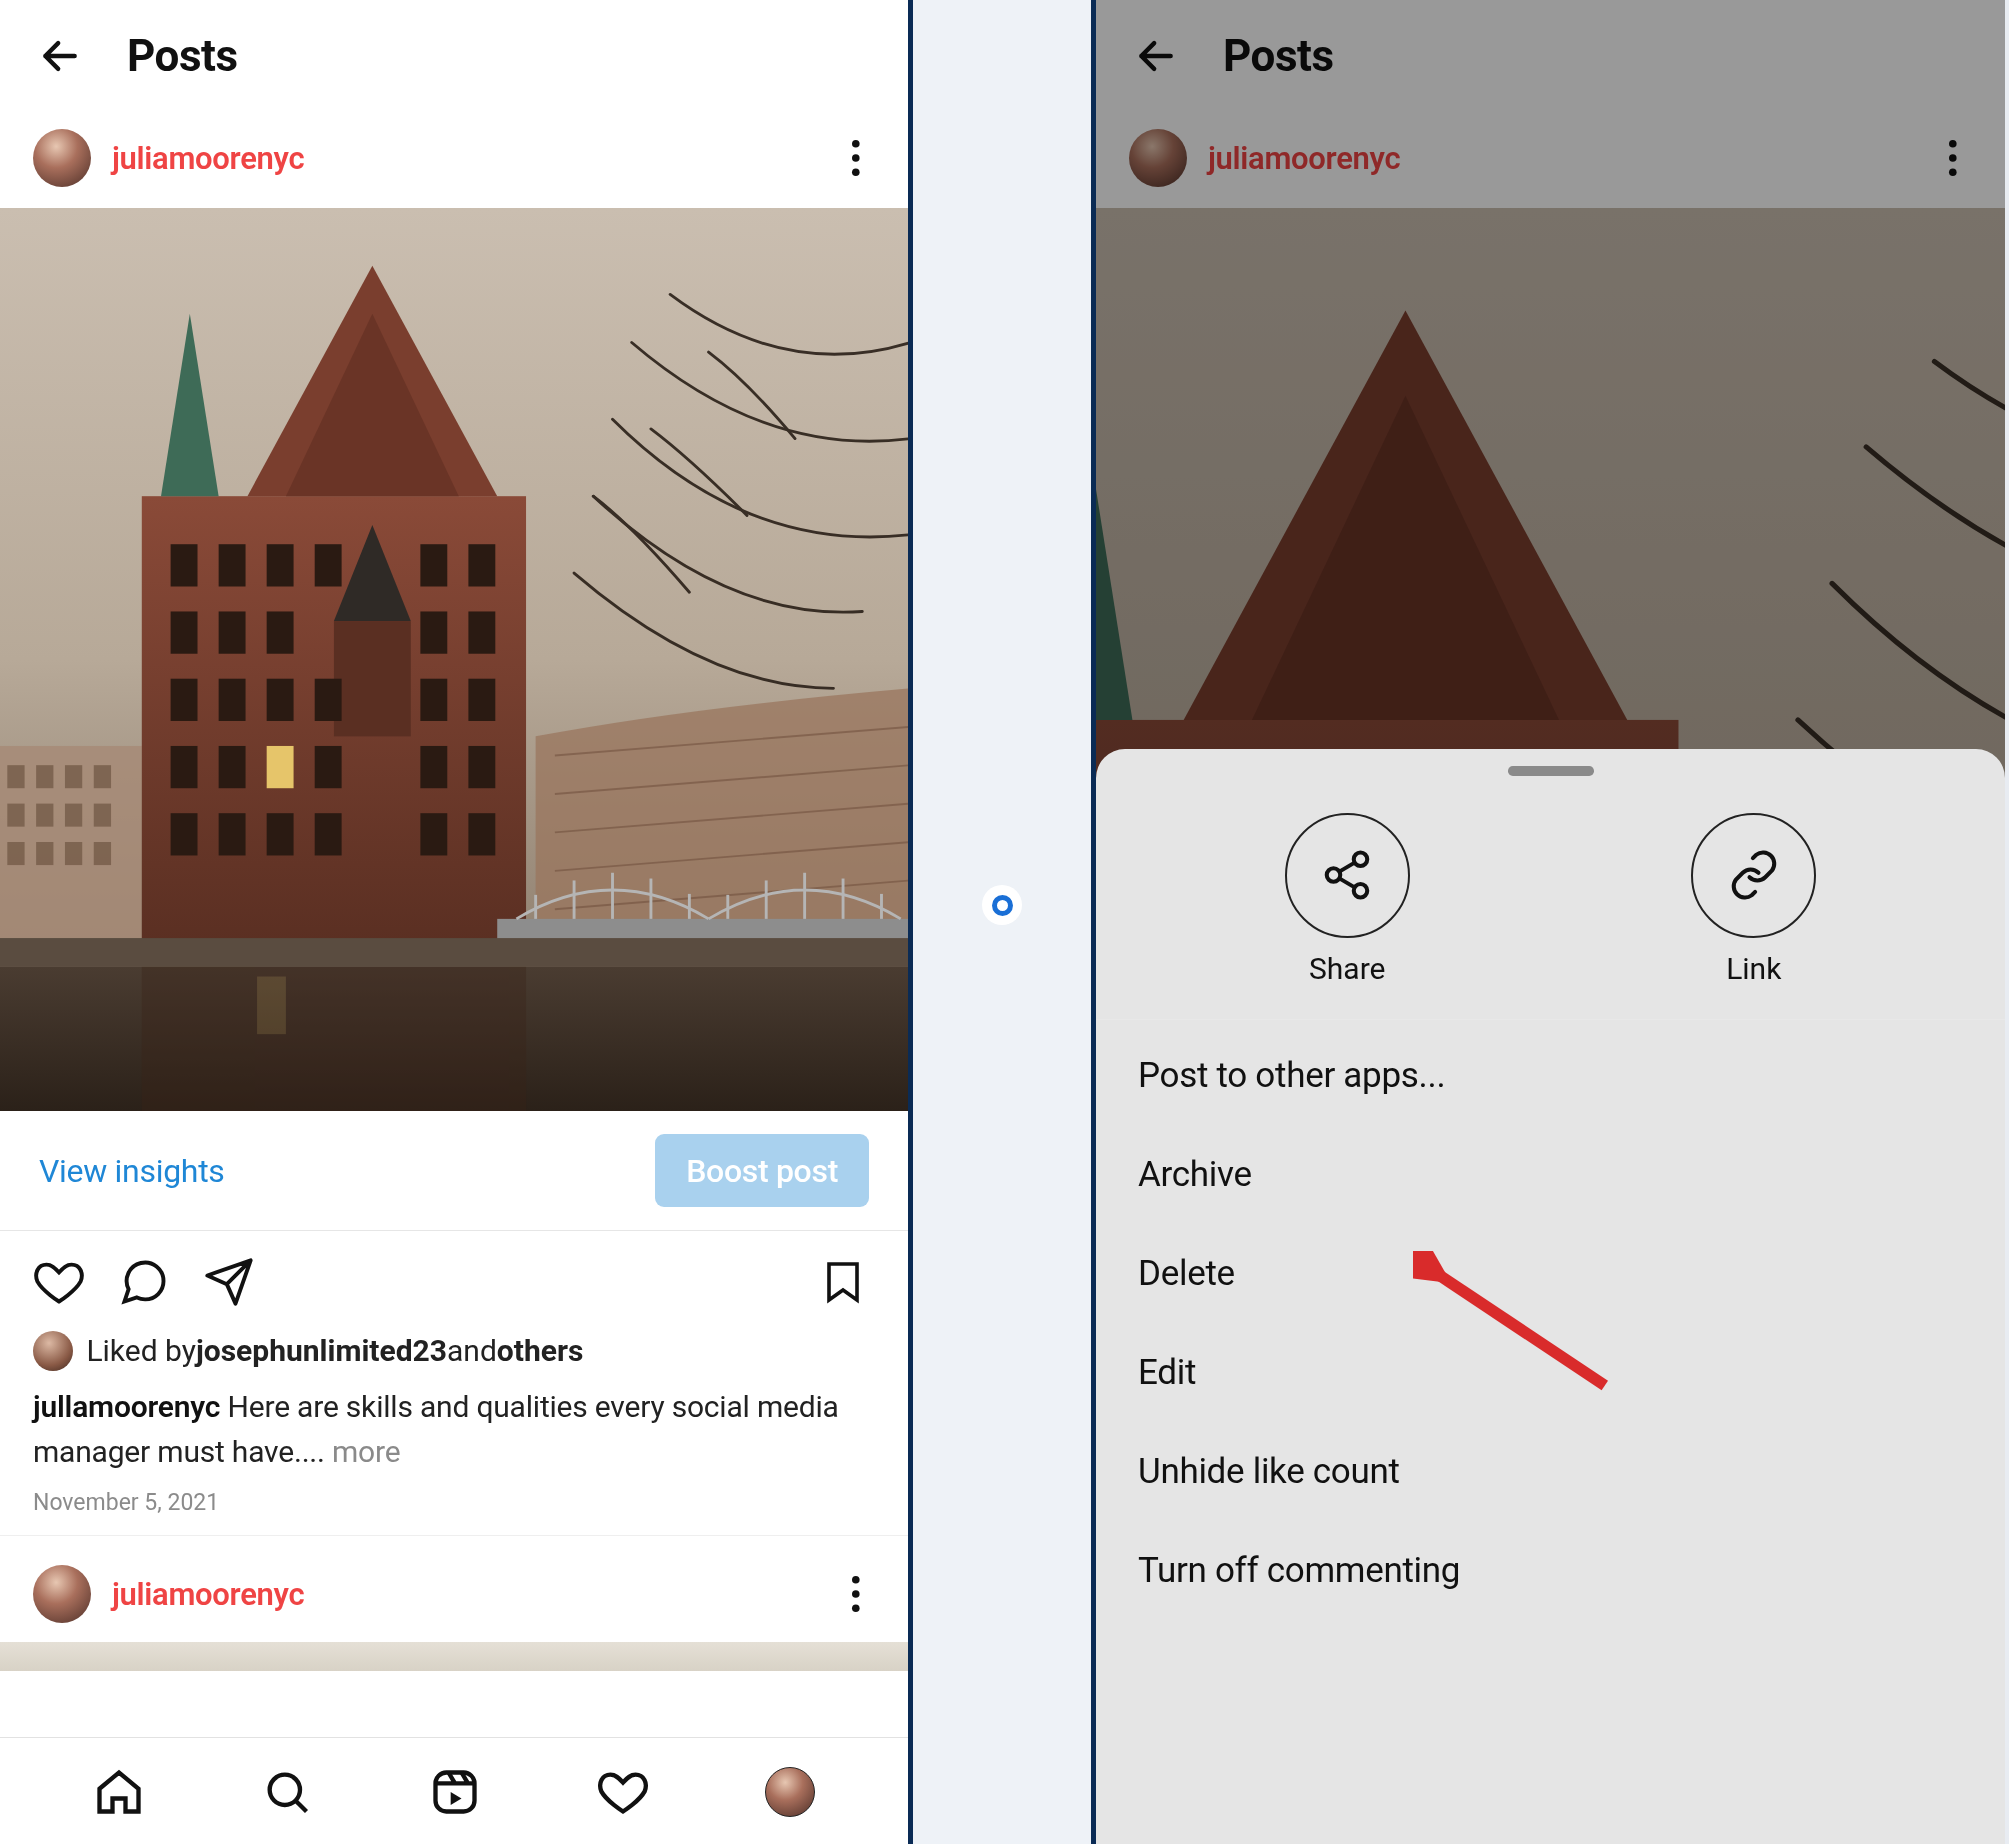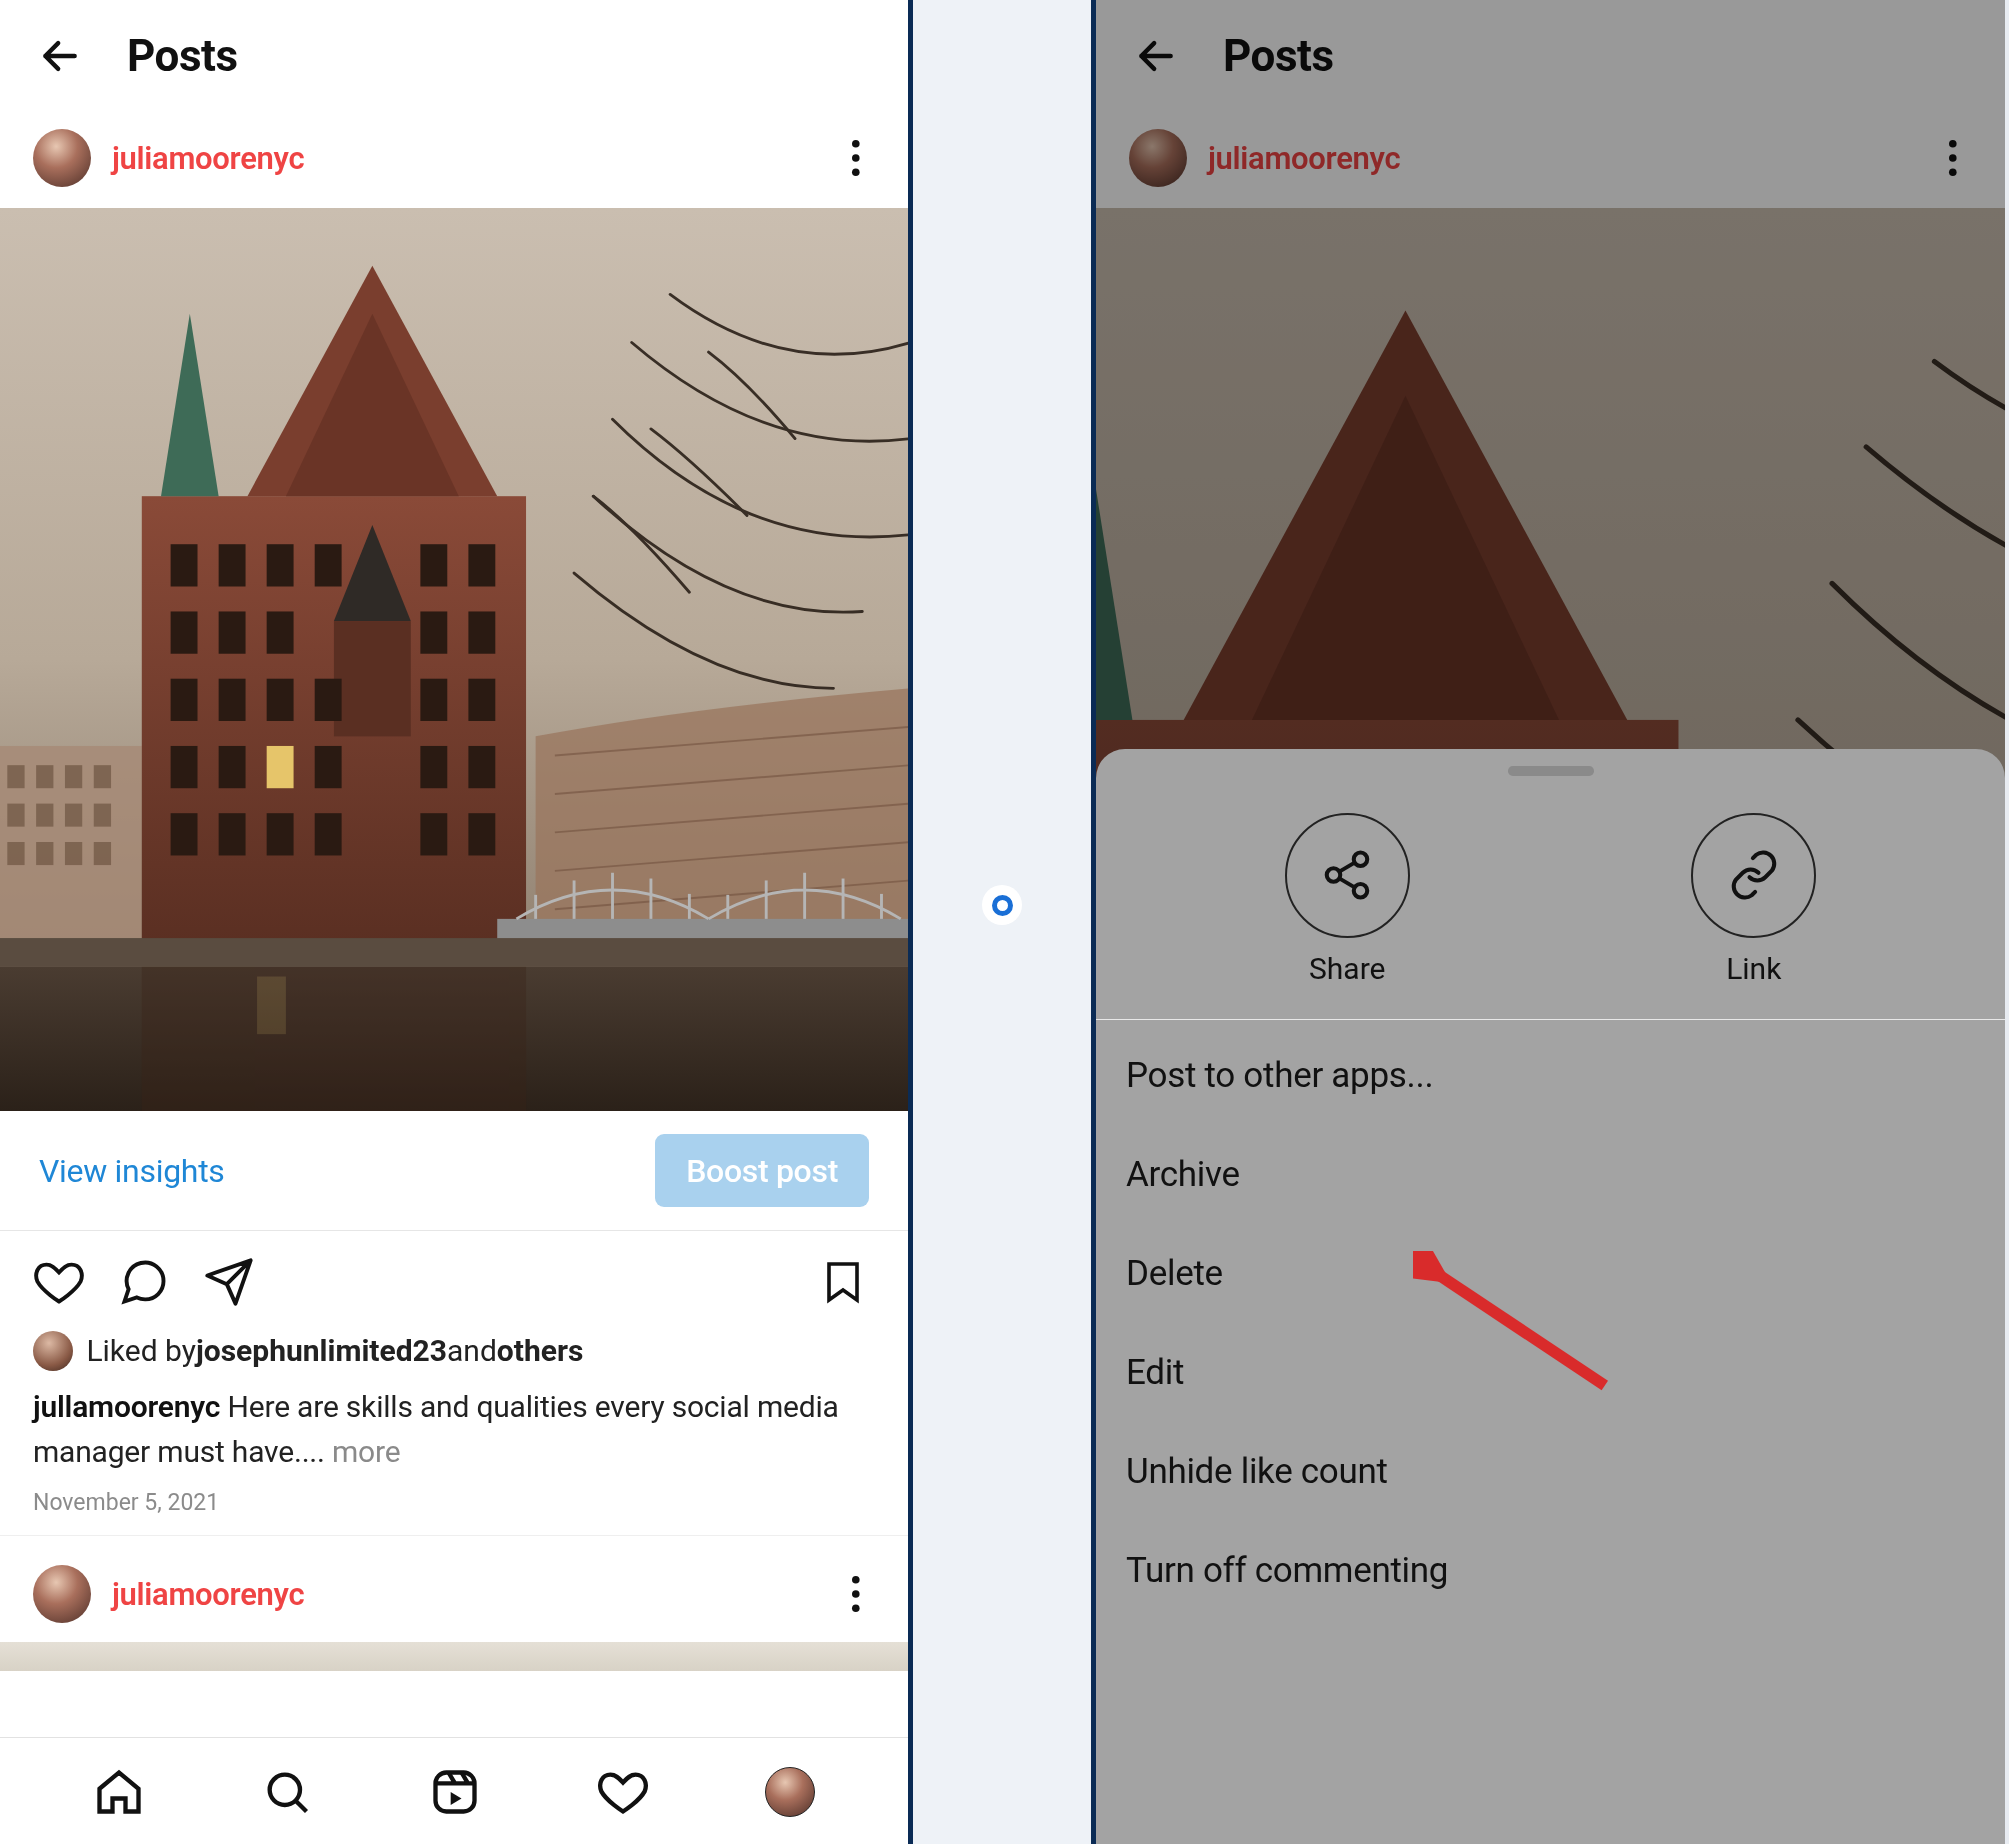--- a/index.html
+++ b/index.html
@@ -203,21 +203,21 @@
   .dim-overlay {
     position:absolute;
     inset:0;
     background: rgba(0,0,0,0.40);
     pointer-events:none;
   }
   .sheet {
     position:absolute;
     left:0;right:0;bottom:0;
     top: 749px;
-    background:#a3a3a3;
+    background:#e5e5e5;
     border-top-left-radius: 29px;
     border-top-right-radius: 29px;
     padding-top: 17.3px;
   }
   .grabber {
     width:86px;height:9.6px;border-radius:4.8px;
     background:#8a8a8a;
     margin:0 auto 29px auto;
   }
   .sheet-top-actions {
@@ -231,21 +231,21 @@
     gap:13.4px;
   }
   .circ {
     width:125px;height:125px;border-radius:50%;
     border:2.9px solid #222;
     display:flex;align-items:center;justify-content:center;
   }
   .circ-label { font-size:30px; color:#111; }
   .menu-list { padding: 5.8px 0; }
   .menu-item {
-    padding: 29px 30px;
+    padding: 29px 42px;
     font-size: 35px;
     color:#111;
     letter-spacing:-0.3px;
   }
   .arrow2 {
     position:absolute;
     top: 231px;
     left: 317px;
     width: 211px;
     height: 154px;

